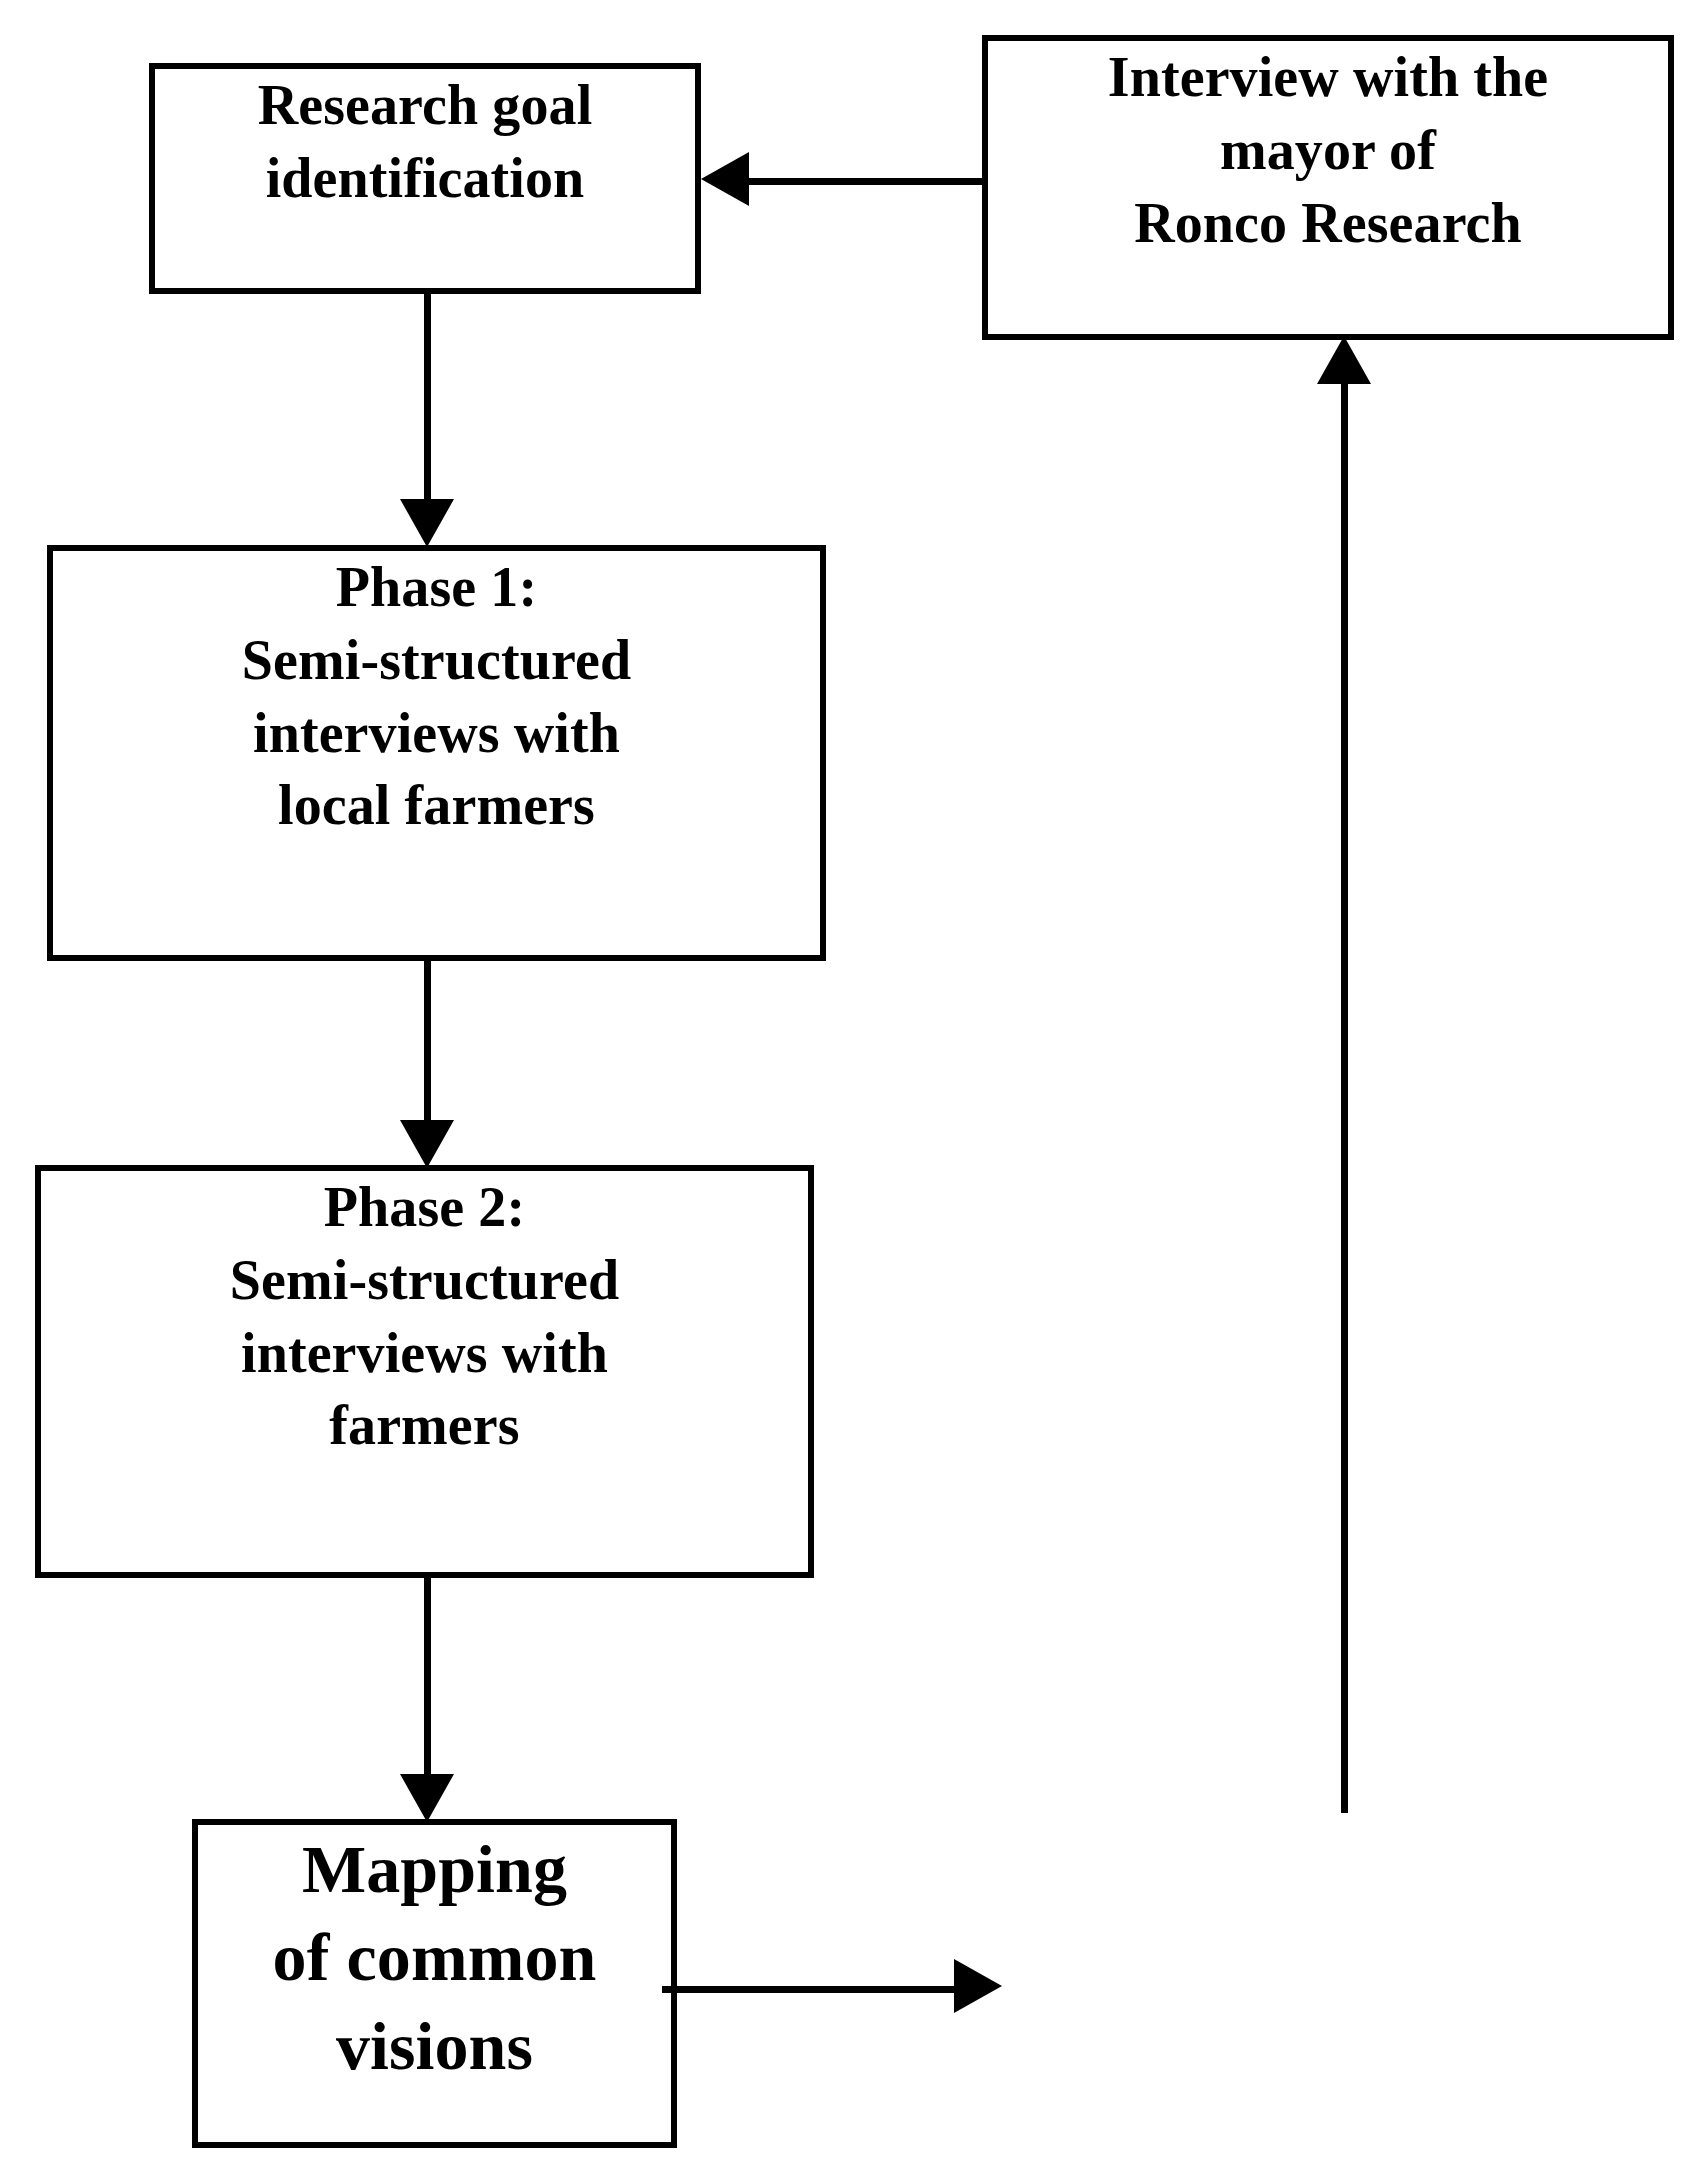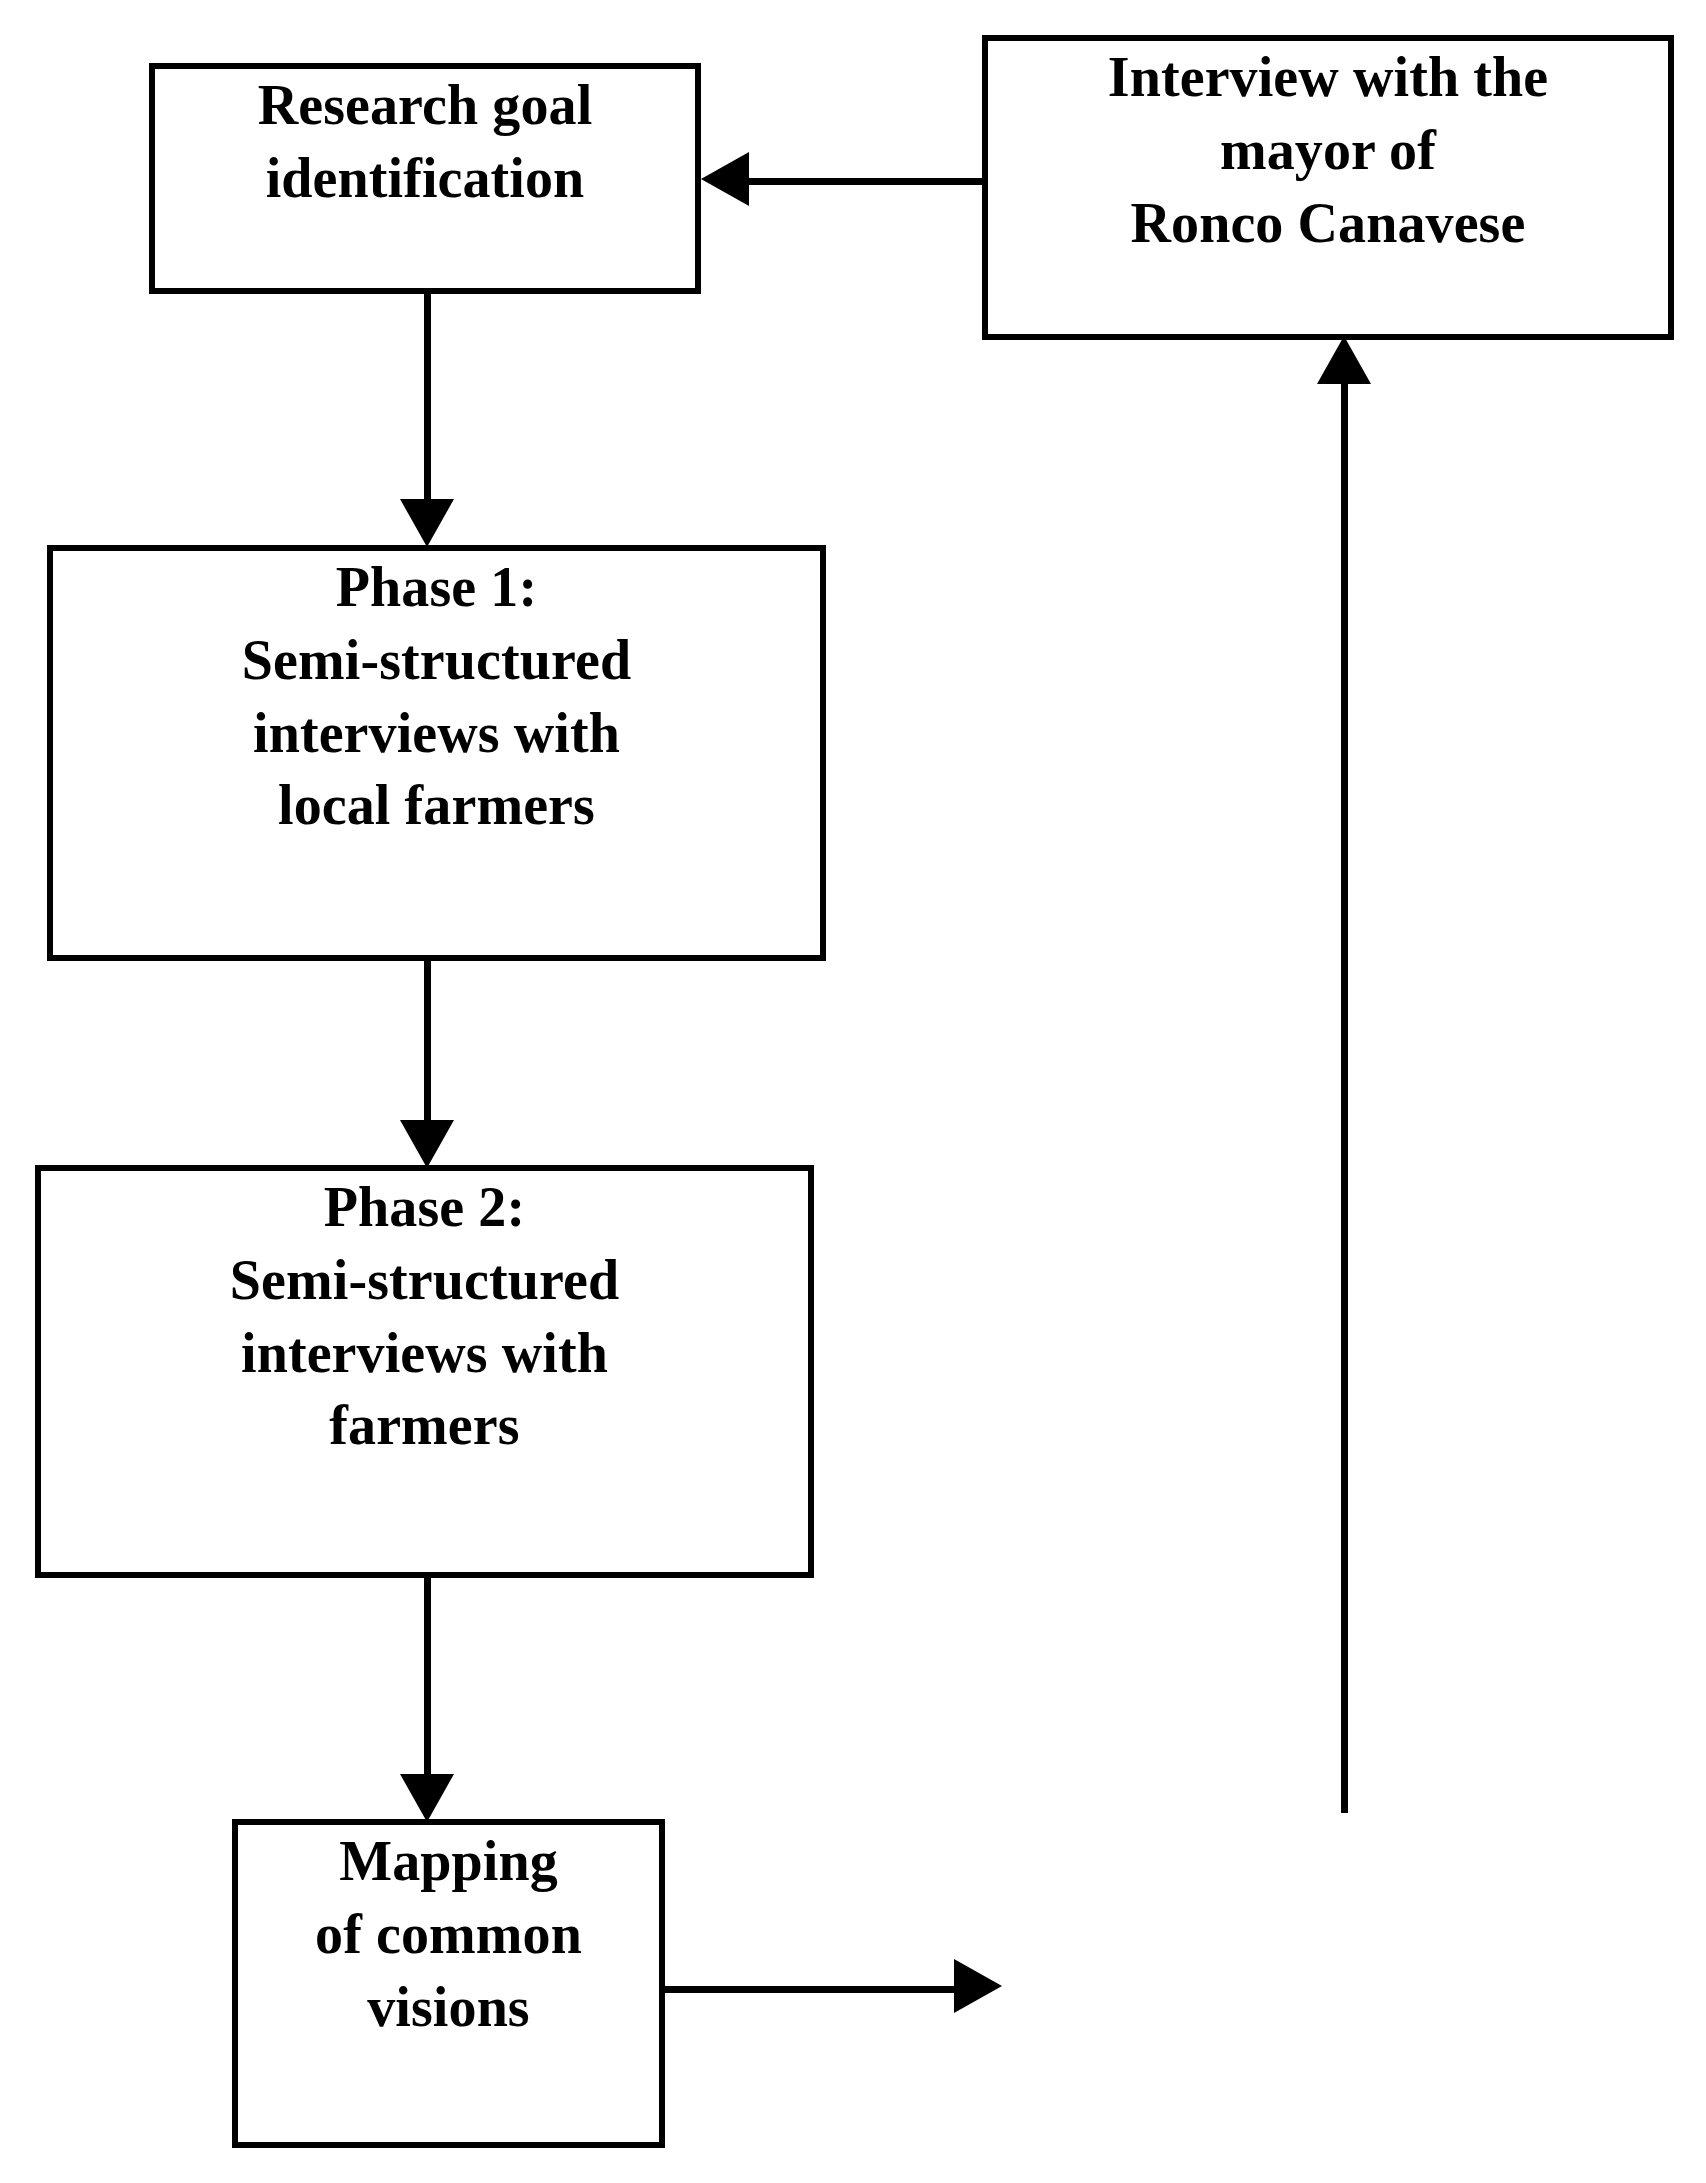--- a/index.html
+++ b/index.html
@@ -35,21 +35,21 @@
     display: block;
     width: 100%;
     white-space: pre-line;
   }
 
   
   #node-research-goal   { left: 149px;  top: 63px;  width: 552px;  height: 231px;  font-size: 56px; }
   #node-interview-mayor { left: 982px; top: 35px;   width: 692px; height: 305px;  font-size: 56px; }
   #node-phase-1         { left: 47px;   top: 545px;  width: 779px; height: 416px;  font-size: 56px; }
   #node-phase-2         { left: 35px;   top: 1165px; width: 779px; height: 413px;  font-size: 56px; }
-  #node-mapping-visions { left: 192px;  top: 1819px; width: 433px;  height: 329px;  font-size: 56px; margin-left: 40px; }
+  #node-mapping-visions { left: 192px;  top: 1819px; width: 485px;  height: 329px;  font-size: 68px; }
   #node-swot-analysis   { left: 1001px; top: 1811px; width: 668px; height: 338px;  font-size: 56px; }
 
   
   .edge { position: absolute; }
   .edge .line-v {
     position: absolute;
     width: 7px;
     background: #000000;
   }
   .edge .line-h {
@@ -109,21 +109,21 @@
 <div id="canvas">
 
   <div class="node" id="node-research-goal">
     <span class="label">Research goal
 identification</span>
   </div>
 
   <div class="node" id="node-interview-mayor">
     <span class="label">Interview with the
 mayor of
-Ronco Canavese</span>
+Ronco Research</span>
   </div>
 
   <div class="node" id="node-phase-1">
     <span class="label">Phase 1:
 Semi-structured
 interviews with
 local farmers</span>
   </div>
 
   <div class="node" id="node-phase-2">

